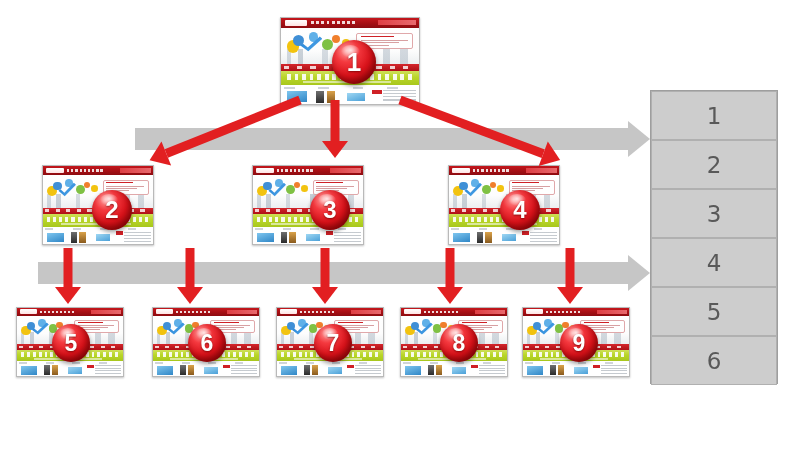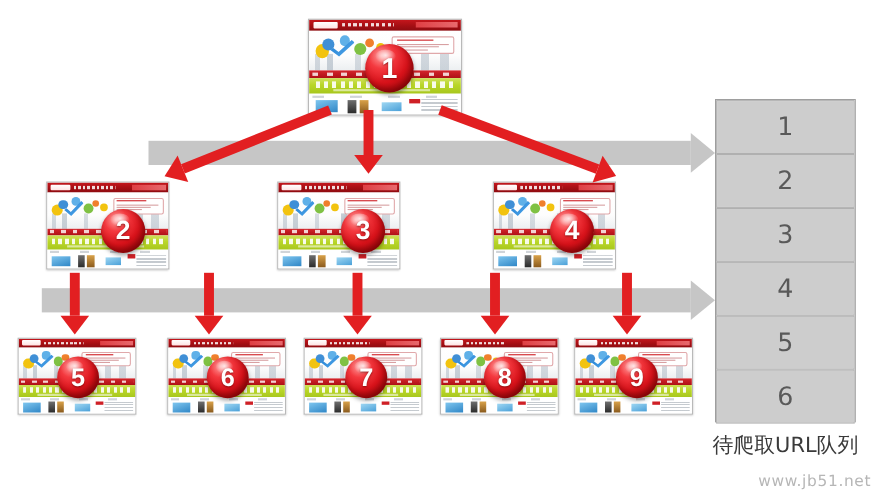--- a/index.html
+++ b/index.html
@@ -654,15 +654,13 @@
       <div class="q-cell" style="height: 49px; background: rgb(205, 205, 205);">
         <span>4</span>
       </div>
       <div class="q-cell" style="height: 49px; background: rgb(205, 205, 205);">
         <span>5</span>
       </div>
       <div class="q-cell" style="height: 49px; background: rgb(205, 205, 205);">
         <span>6</span>
       </div>
     </div>
-    <div id="queue-label" style="left: 638px; top: 392px; width: 152px; text-align: center;">待爬取URL队列</div>
-    <div id="watermark">www.jb51.net</div>
   </div>
 
 </body></html>

